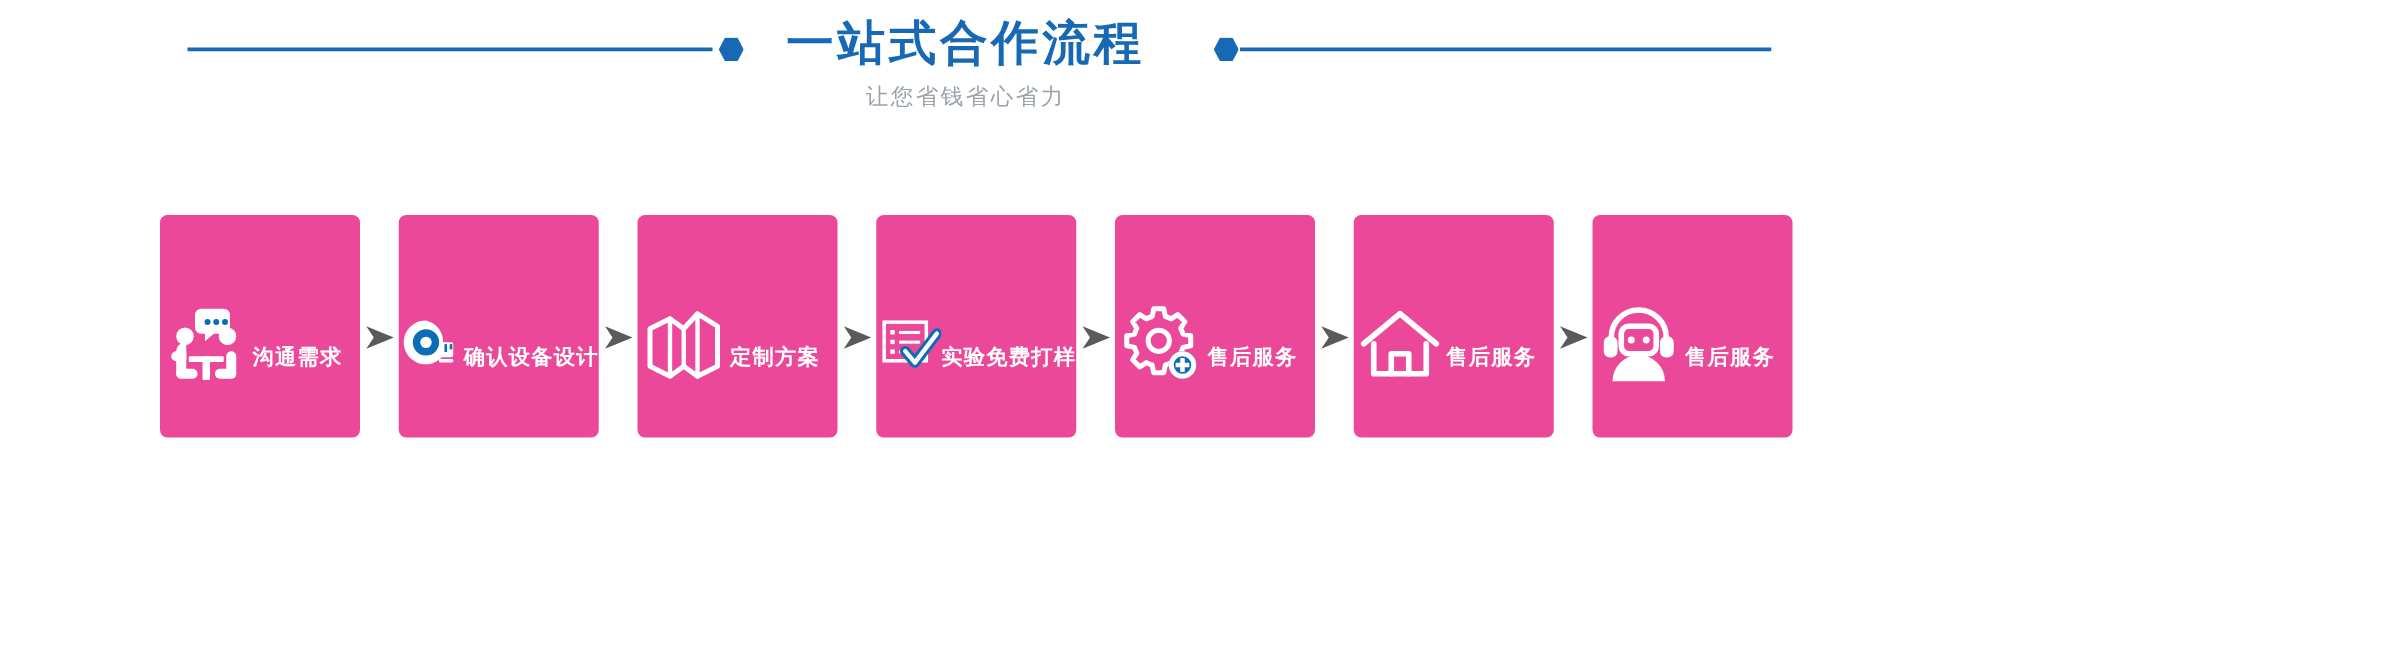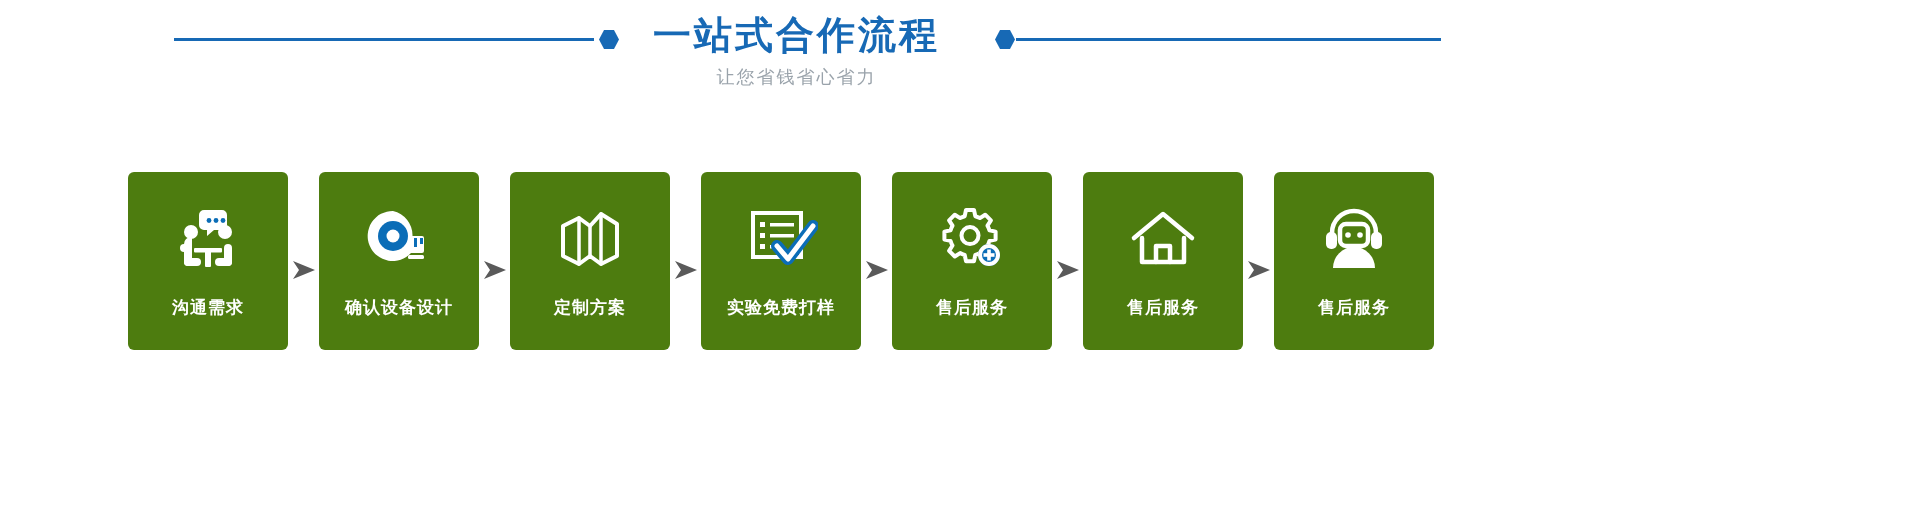--- a/index.html
+++ b/index.html
@@ -6,21 +6,21 @@
   body{
     width:1920px;height:532px;background:#ffffff;
     font-family:"Liberation Sans","DejaVu Sans",sans-serif;
     overflow:hidden;
   }
   .stage{position:relative;width:1920px;height:532px;}
 
   
   .header{
     position:absolute;left:0;top:0;width:1545px;height:110px;
-    display:flex;align-items:flex-start;justify-content:center;margin-left:24px;
+    display:flex;align-items:flex-start;justify-content:center;
   }
   .head-inner{
     position:relative;width:1545px;height:110px;
   }
   .rule{
     position:absolute;top:38px;height:3px;background:#1769b5;
   }
   .rule.left{left:150px;width:420px;}
   .rule.right{left:992px;width:425px;}
   .hexdot{
@@ -41,22 +41,22 @@
     font-size:18px;color:#9aa3ab;letter-spacing:2px;line-height:22px;
     margin-top:2px;
   }
 
   
   .flow{
     position:absolute;left:128px;top:172px;
     display:flex;align-items:center;
   }
   .card{
-    width:160px;height:178px;background:#4d7c0f;border-radius:6px;
-    display:flex;flex-direction:column;align-items:center;justify-content:flex-start;
+    width:160px;height:178px;background:#ec4899;border-radius:6px;
+    display:flex;flex-direction:row;align-items:center;justify-content:flex-start;
     box-sizing:border-box;padding-top:30px;flex:0 0 auto;
   }
   .card-icon{
     width:74px;height:74px;display:flex;align-items:center;justify-content:center;
   }
   .card-icon svg{width:100%;height:100%;display:block;}
   .card-label{
     margin-top:20px;color:#ffffff;font-size:17px;font-weight:bold;
     letter-spacing:1px;line-height:24px;text-align:center;white-space:nowrap;
   }

